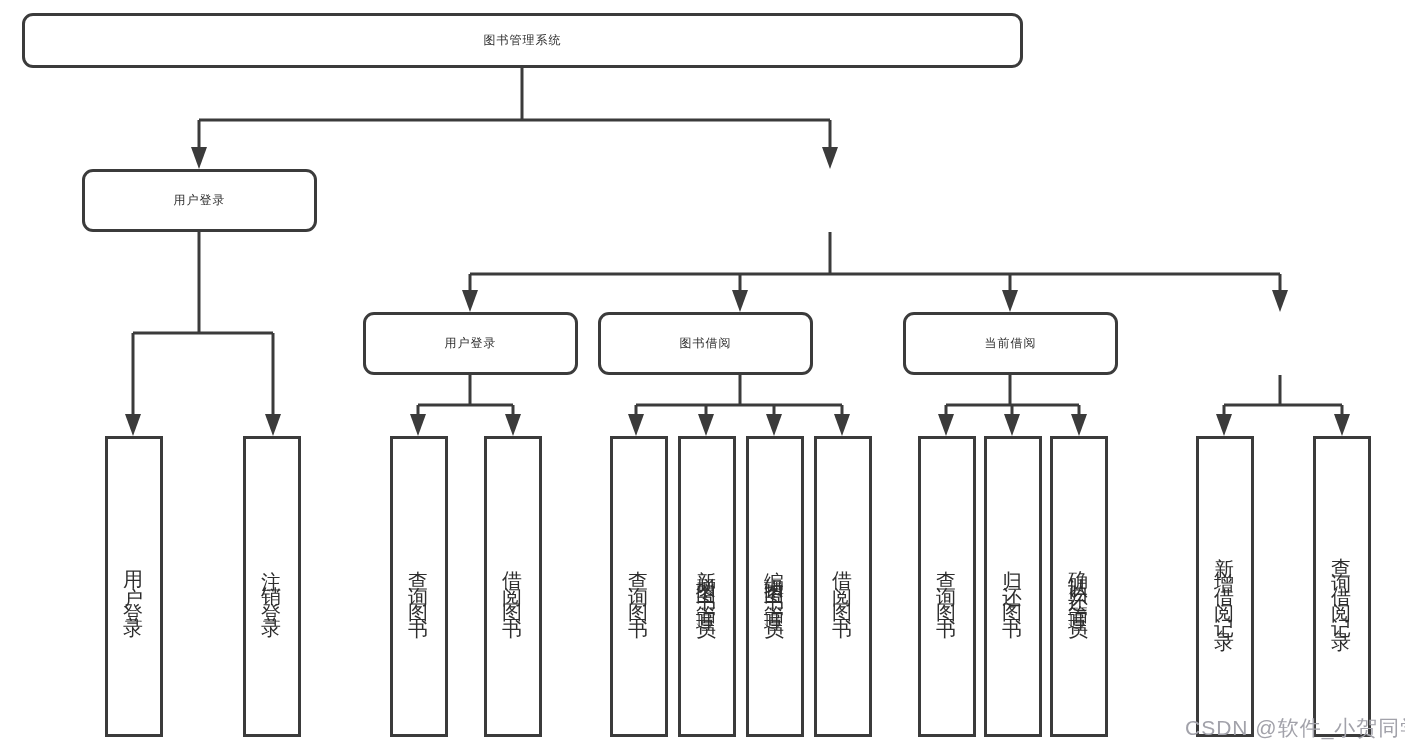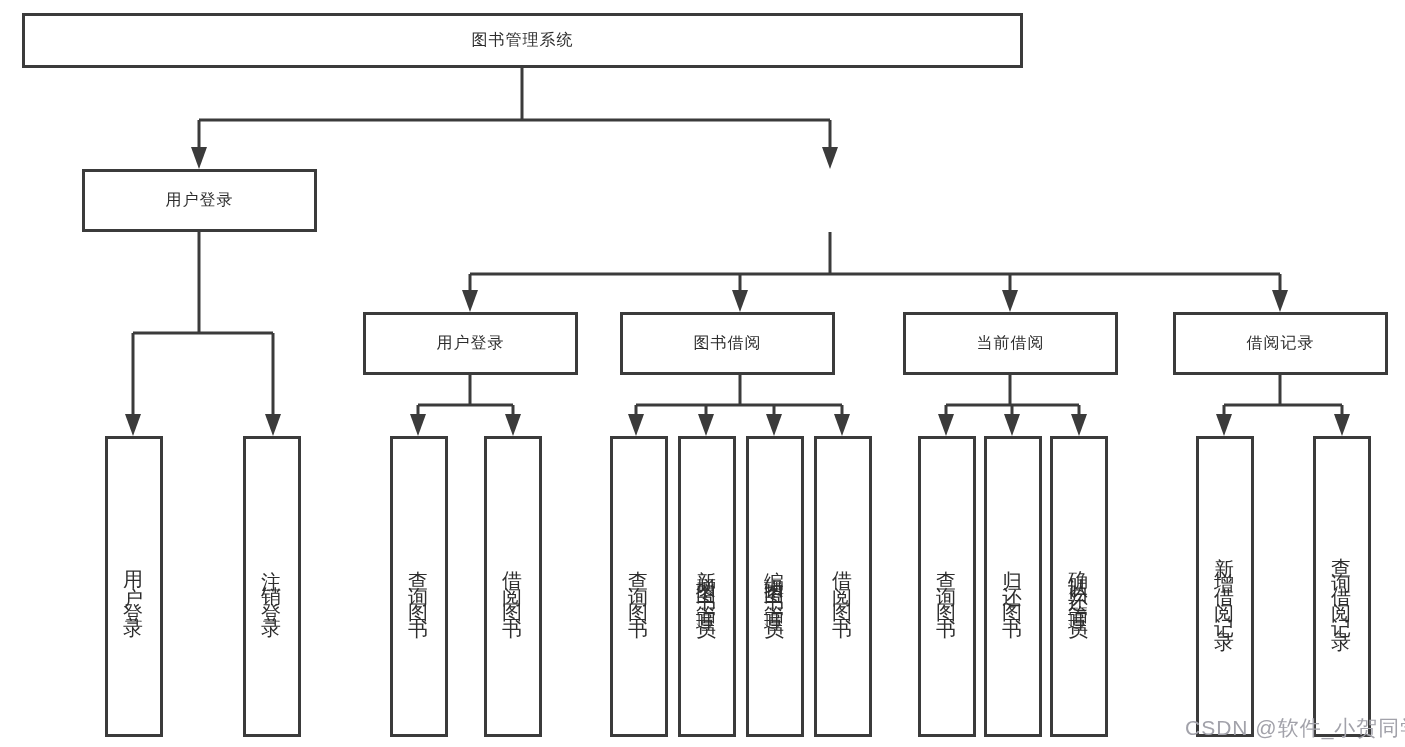--- a/index.html
+++ b/index.html
@@ -6,31 +6,31 @@
   #stage{
     position:relative;width:1405px;height:747px;background:#ffffff;overflow:hidden;
     font-family:"Liberation Sans","DejaVu Sans",sans-serif;
   }
   #wires{position:absolute;left:0;top:0;width:1405px;height:747px;}
   .node{
     position:absolute;box-sizing:border-box;background:#ffffff;
     border:3px solid #3b3b3b;display:flex;align-items:center;justify-content:center;
     color:#2d2d2d;
   }
-  .h-node{font-size:16px;letter-spacing:1px;}
+  .h-node{font-size:12px;letter-spacing:1px;border-radius:11px;}
   .v-node{writing-mode:vertical-rl;text-orientation:mixed;font-size:20px;}
   .v4{letter-spacing:16px;}
   .v6{letter-spacing:15px;}
   .v9{letter-spacing:7px;}
   
   .pos-root{left:22px;top:13px;width:1001px;height:55px;}
   .pos-user-login{left:82px;top:169px;width:235px;height:63px;}
   .pos-book-mgmt{left:712px;top:169px;width:235px;height:63px;}
   .pos-new-book-rec{left:363px;top:312px;width:215px;height:63px;}
-  .pos-book-borrow{left:620px;top:312px;width:215px;height:63px;}
+  .pos-book-borrow{left:598px;top:312px;width:215px;height:63px;}
   .pos-current-borrow{left:903px;top:312px;width:215px;height:63px;font-family:Liberation Serif, serif;}
   .pos-borrow-records{left:1173px;top:312px;width:215px;height:63px;}
   
   .leaf{top:436px;width:58px;height:301px;}
   .pos-l1{left:105px;}  .pos-l2{left:243px;}
   .pos-l3{left:390px;}  .pos-l4{left:484px;}
   .pos-l5{left:610px;}  .pos-l6{left:678px;}
   .pos-l7{left:746px;}  .pos-l8{left:814px;}
   .pos-l9{left:918px;}  .pos-l10{left:984px;} .pos-l11{left:1050px;}
   .pos-l12{left:1196px;} .pos-l13{left:1313px;}
@@ -123,23 +123,20 @@
 
   <div class="node h-node pos-new-book-rec">
     <span>用户登录</span>
   </div>
   <div class="node h-node pos-book-borrow">
     <span>图书借阅</span>
   </div>
   <div class="node h-node pos-current-borrow">
     <span>当前借阅</span>
   </div>
-  <div class="node h-node pos-borrow-records">
-    <span>借阅记录</span>
-  </div>
 
   <div class="node v-node v4 leaf pos-l1">
     <span>用户登录</span>
   </div>
   <div class="node v-node v4 leaf pos-l2">
     <span>注销登录</span>
   </div>
   <div class="node v-node v4 leaf pos-l3">
     <span>查询图书</span>
   </div>

